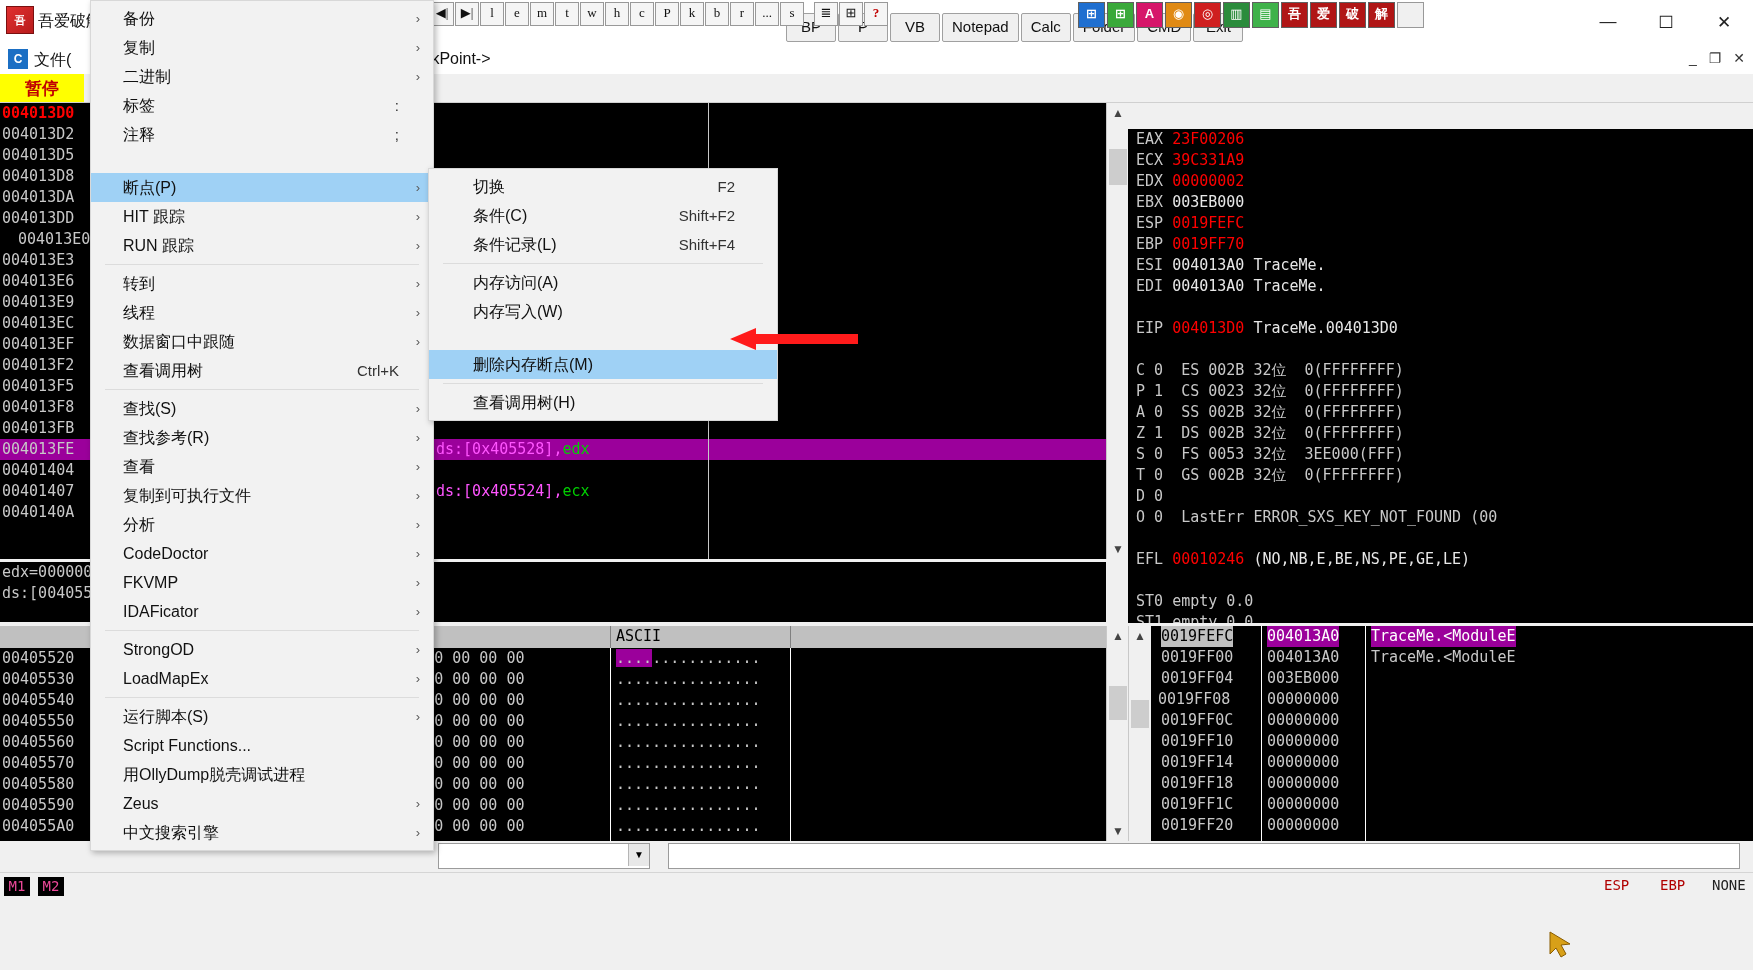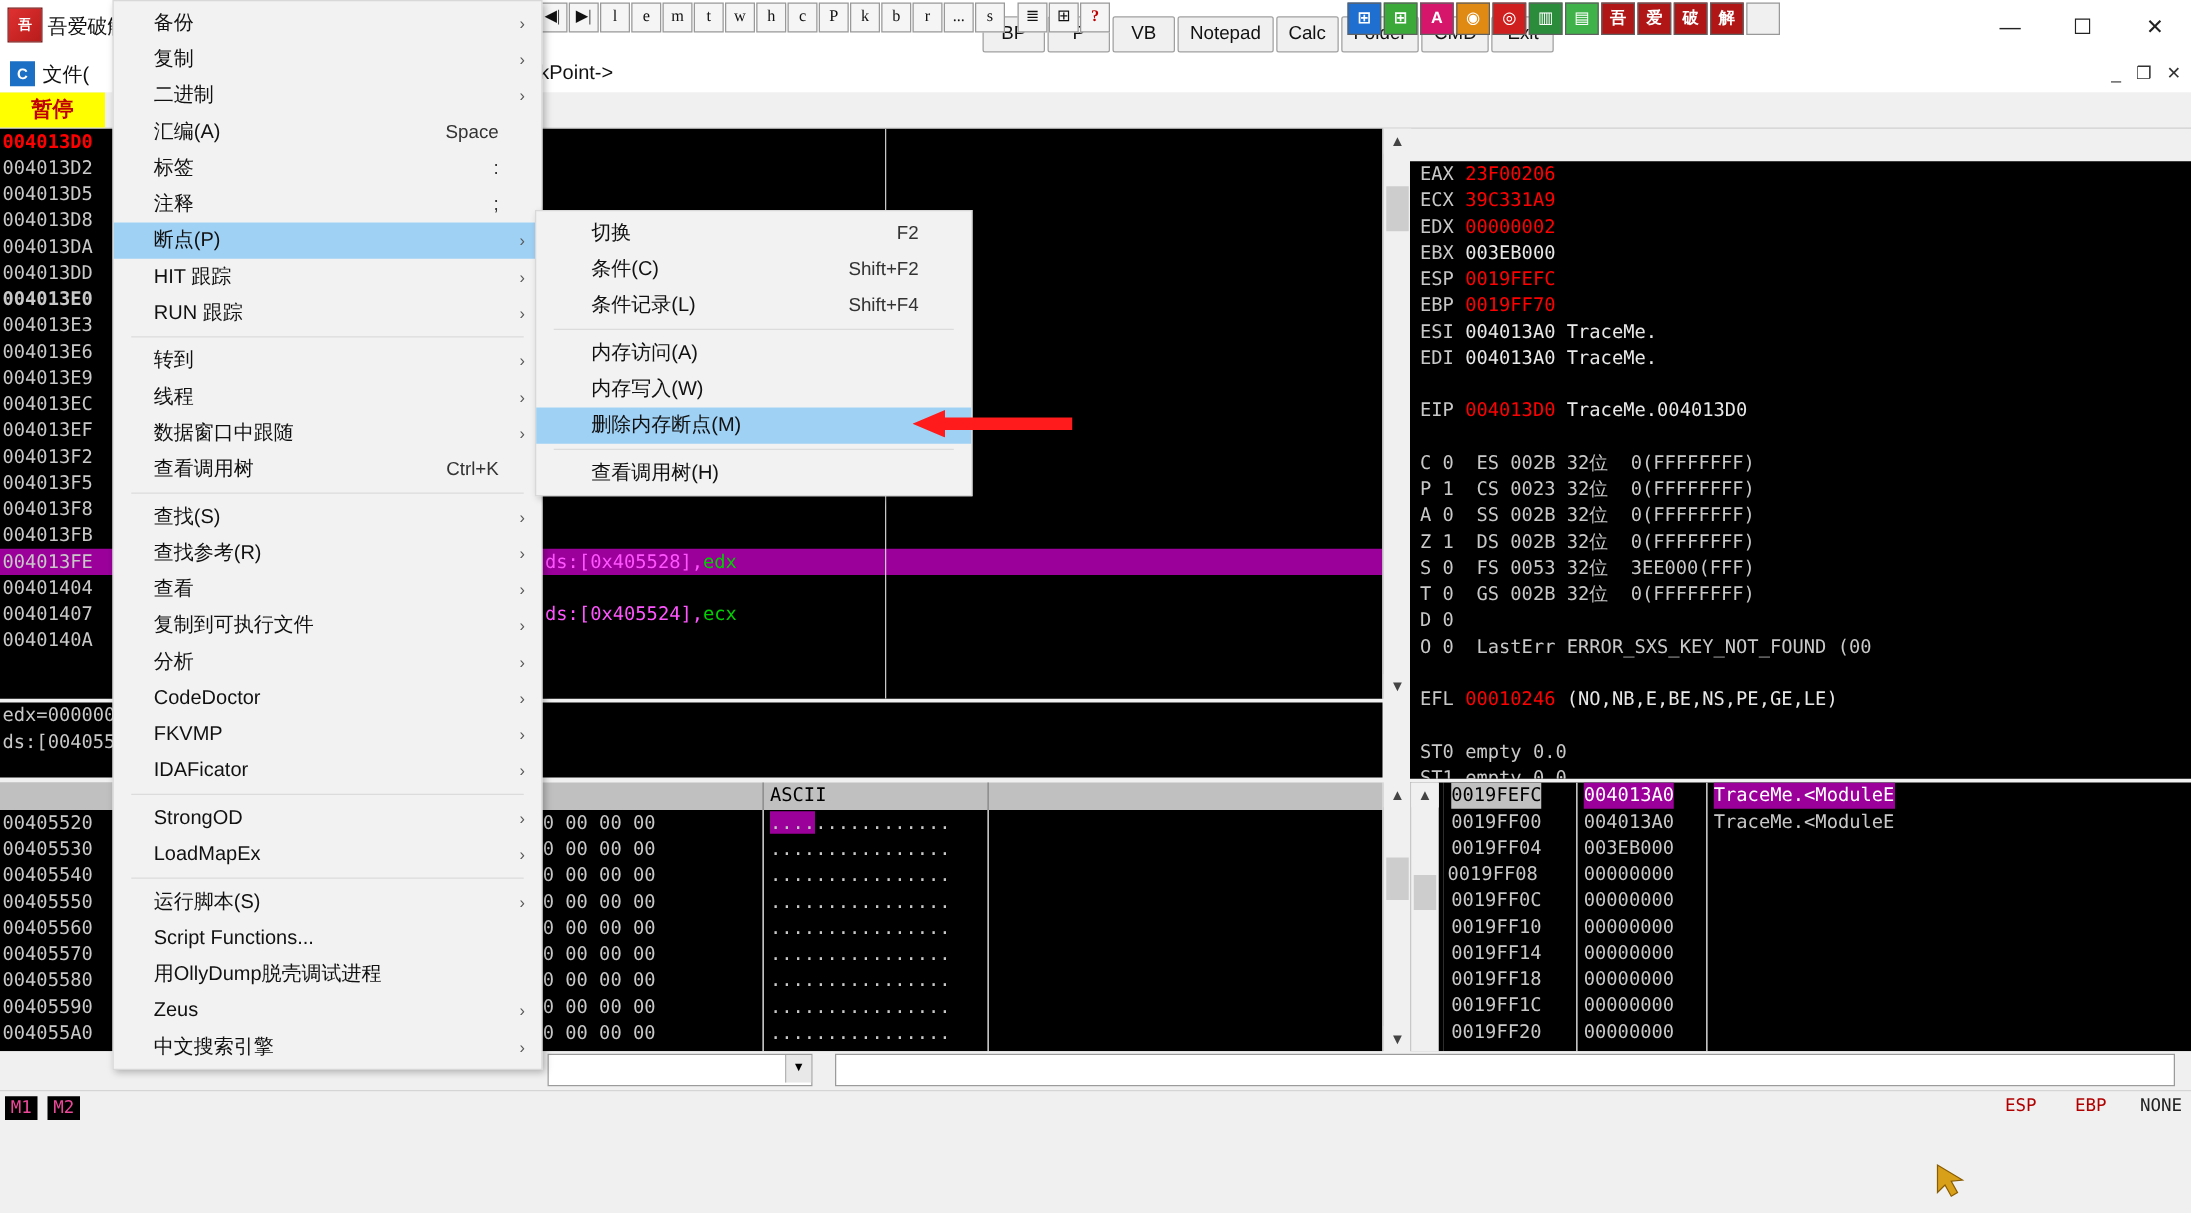--- a/index.html
+++ b/index.html
@@ -73,21 +73,21 @@
   .vscroll{position:absolute;width:22px;background:#f0f0f0;border-left:1px solid #c8c8c8;}
   .vs-btn{width:22px;height:20px;text-align:center;line-height:20px;font-size:12px;color:#444;background:#f0f0f0;}
   .vs-thumb{position:absolute;left:2px;width:18px;background:#cdcdcd;}
 
   
   .ctxmenu{position:absolute;left:90px;top:0;width:344px;background:#f2f2f2;
     border:1px solid #d8d8d8;box-shadow:2px 2px 6px rgba(0,0,0,.28);
     padding:3px 0;box-sizing:border-box;z-index:60;}
   .mi{position:relative;height:29px;line-height:29px;padding-left:32px;padding-right:12px;
     font-size:16px;color:#111;white-space:nowrap;}
-  .mi.hot{background:#9fd1f5;}
+  .mi.hot{background:#9fd1f5;margin-top:24px;}
   .mi .sc{position:absolute;right:34px;top:0;font-size:15px;color:#333;}
   .mi .arw{position:absolute;right:13px;top:0;font-size:13px;color:#5a5a5a;}
   .sep{height:1px;background:#dcdcdc;margin:4px 14px;}
 
   
   .submenu{position:absolute;left:428px;top:168px;width:350px;background:#f2f2f2;
     border:1px solid #d8d8d8;box-shadow:2px 2px 6px rgba(0,0,0,.28);
     padding:3px 0;box-sizing:border-box;z-index:70;}
   .submenu .mi{padding-left:44px;}
   .submenu .mi .sc{right:42px;}
@@ -200,21 +200,21 @@
   <div class="paused">暂停</div>
 
   <div class="pane cpu-pane">
     <div id="cpu-rows">
         <div class="row" style="position: relative;"><span class="addr eip" style="position: absolute; left: 2px; top: 0px;">004013D0</span></div>
         <div class="row" style="position: relative;"><span class="addr" style="position: absolute; left: 2px; top: 0px;">004013D2</span></div>
         <div class="row" style="position: relative;"><span class="addr" style="position: absolute; left: 2px; top: 0px;">004013D5</span></div>
         <div class="row" style="position: relative;"><span class="addr" style="position: absolute; left: 2px; top: 0px;">004013D8</span></div>
         <div class="row" style="position: relative;"><span class="addr" style="position: absolute; left: 2px; top: 0px;">004013DA</span><span class="wht" style="position: absolute; left: 436px; top: 0px;">E 处理程序安装</span></div>
         <div class="row" style="position: relative;"><span class="addr" style="position: absolute; left: 2px; top: 0px;">004013DD</span></div>
-        <div class="row" style="position: relative;"><span class="addr" style="position: absolute; left: 2px; top: 0px; font-weight: bold;">004013E0</span></div>
+        <div class="row" style="position: relative;"><span class="addr" style="position: absolute; left: 18px; top: 0px;">004013E0</span></div>
         <div class="row" style="position: relative;"><span class="addr" style="position: absolute; left: 2px; top: 0px;">004013E3</span></div>
         <div class="row" style="position: relative;"><span class="addr" style="position: absolute; left: 2px; top: 0px;">004013E6</span></div>
         <div class="row" style="position: relative;"><span class="addr" style="position: absolute; left: 2px; top: 0px;">004013E9</span></div>
         <div class="row" style="position: relative;"><span class="addr" style="position: absolute; left: 2px; top: 0px;">004013EC</span><span class="wht" style="position: absolute; left: 436px; top: 0px;">raceMe.&lt;ModuleEntryPoint&gt;</span></div>
         <div class="row" style="position: relative;"><span class="addr" style="position: absolute; left: 2px; top: 0px;">004013EF</span><span class="wht" style="position: absolute; left: 436px; top: 0px;">raceMe.&lt;ModuleEntryPoint&gt;</span></div>
         <div class="row" style="position: relative;"><span class="addr" style="position: absolute; left: 2px; top: 0px;">004013F2</span></div>
         <div class="row" style="position: relative;"><span class="addr" style="position: absolute; left: 2px; top: 0px;">004013F5</span><span class="wht" style="position: absolute; left: 436px; top: 0px;">ernel32.GetVersion</span></div>
         <div class="row" style="position: relative;"><span class="addr" style="position: absolute; left: 2px; top: 0px;">004013F8</span></div>
         <div class="row" style="position: relative; text-align: right;"><span class="addr" style="position: absolute; left: 2px; top: 0px;">004013FB</span></div>
         <div class="row sel" style="position: relative; background: rgb(155, 0, 155);"><span class="addr" style="position: absolute; left: 2px; top: 0px;">004013FE</span><span style="position: absolute; left: 436px; top: 0px;"><span class="mag">ds:[0x405528],</span><span class="grn">edx</span></span></div>
@@ -313,21 +313,20 @@
       </div>
   <div style="position: absolute; left: 106px; top: 0px; width: 1px; height: 215px; background: rgb(255, 255, 255);"></div>
       <div style="position: absolute; left: 210px; top: 0px; width: 1px; height: 215px; background: rgb(255, 255, 255);"></div>
     </div>
 
   <div class="ctxmenu">
     <div id="ctx-items">
         <div class="mi"><span>备份</span><span class="arw">›</span></div>
         <div class="mi"><span>复制</span><span class="arw">›</span></div>
         <div class="mi"><span>二进制</span><span class="arw">›</span></div>
-        <div class="mi"><span>汇编(A)</span><span class="sc">Space</span></div>
         <div class="mi"><span>标签</span><span class="sc">:</span></div>
         <div class="mi"><span>注释</span><span class="sc">;</span></div>
         <div class="mi hot"><span>断点(P)</span><span class="arw">›</span></div>
         <div class="mi"><span>HIT 跟踪</span><span class="arw">›</span></div>
         <div class="mi"><span>RUN 跟踪</span><span class="arw">›</span></div>
         <div class="sep"></div>
         <div class="mi"><span>转到</span><span class="arw">›</span></div>
         <div class="mi"><span>线程</span><span class="arw">›</span></div>
         <div class="mi"><span>数据窗口中跟随</span><span class="arw">›</span></div>
         <div class="mi"><span>查看调用树</span><span class="sc">Ctrl+K</span></div>

